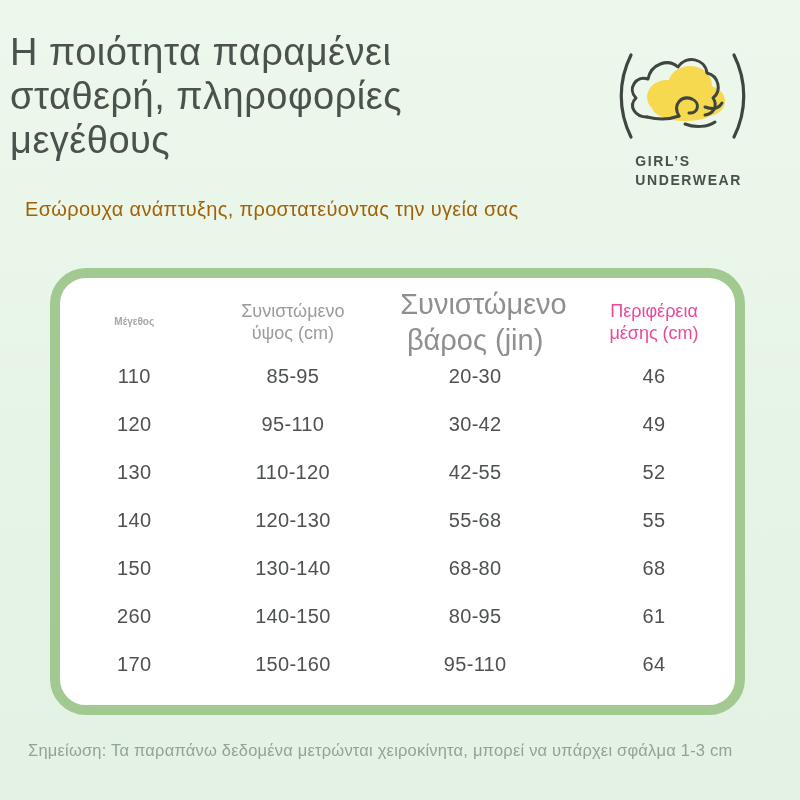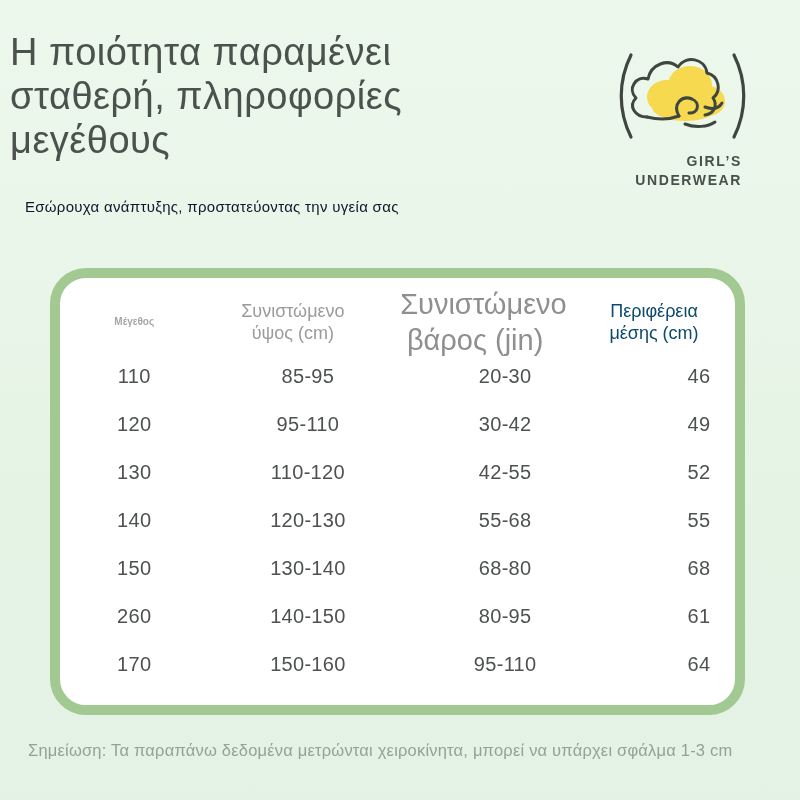--- a/index.html
+++ b/index.html
@@ -21,55 +21,55 @@
     letter-spacing: 0.5px;
   }
   .logo-svg {
     position: absolute;
     left: 615px; top: 45px;
     width: 135px; height: 105px;
   }
   .brand {
     position: absolute;
     right: 58px; top: 152px;
-    text-align: right;
+    text-align: left;
     color: #47504a;
     font-size: 14px;
     font-weight: 600;
     letter-spacing: 1.6px;
     line-height: 19px;
   }
   .subtitle {
     position: absolute;
     left: 25px; top: 198px;
-    font-size: 15px;
-    color: #0f172a;
+    font-size: 20px;
+    color: #a16207;
     letter-spacing: 0.3px;
   }
   .card {
     position: absolute;
     left: 50px; top: 268px;
     width: 695px; height: 447px;
     background: #ffffff;
     border: 10px solid #a2c992;
     border-radius: 36px;
   }
   .thead, .trow {
     display: grid;
     grid-template-columns: 22% 25% 29% 24%;
     align-items: center;
     justify-items: center;
   }
   .thead { height: 74px; padding-top: 8px; }
-  .trow  { height: 48px; gap: 15px; }
+  .trow  { height: 48px; }
   .th { text-align: center; line-height: 1.25; padding: 0 10px; }
   .th-size   { font-size: 10px; color: #a6a6a6; font-weight: bold; }
   .th-height { font-size: 18px; color: #9b9b9b; max-width: 140px; }
   .th-weight { font-size: 29px; color: #8f8f8f; max-width: 170px; }
-  .th-waist  { font-size: 18px; color: #0c4a6e; max-width: 140px; }
+  .th-waist  { font-size: 18px; color: #ec4899; max-width: 140px; }
   .td {
     font-size: 20px;
     color: #4e524f;
     letter-spacing: 0.3px;
     text-align: center;
   }
   .footnote {
     position: absolute;
     left: 28px; top: 741px;
     font-size: 16.5px;

